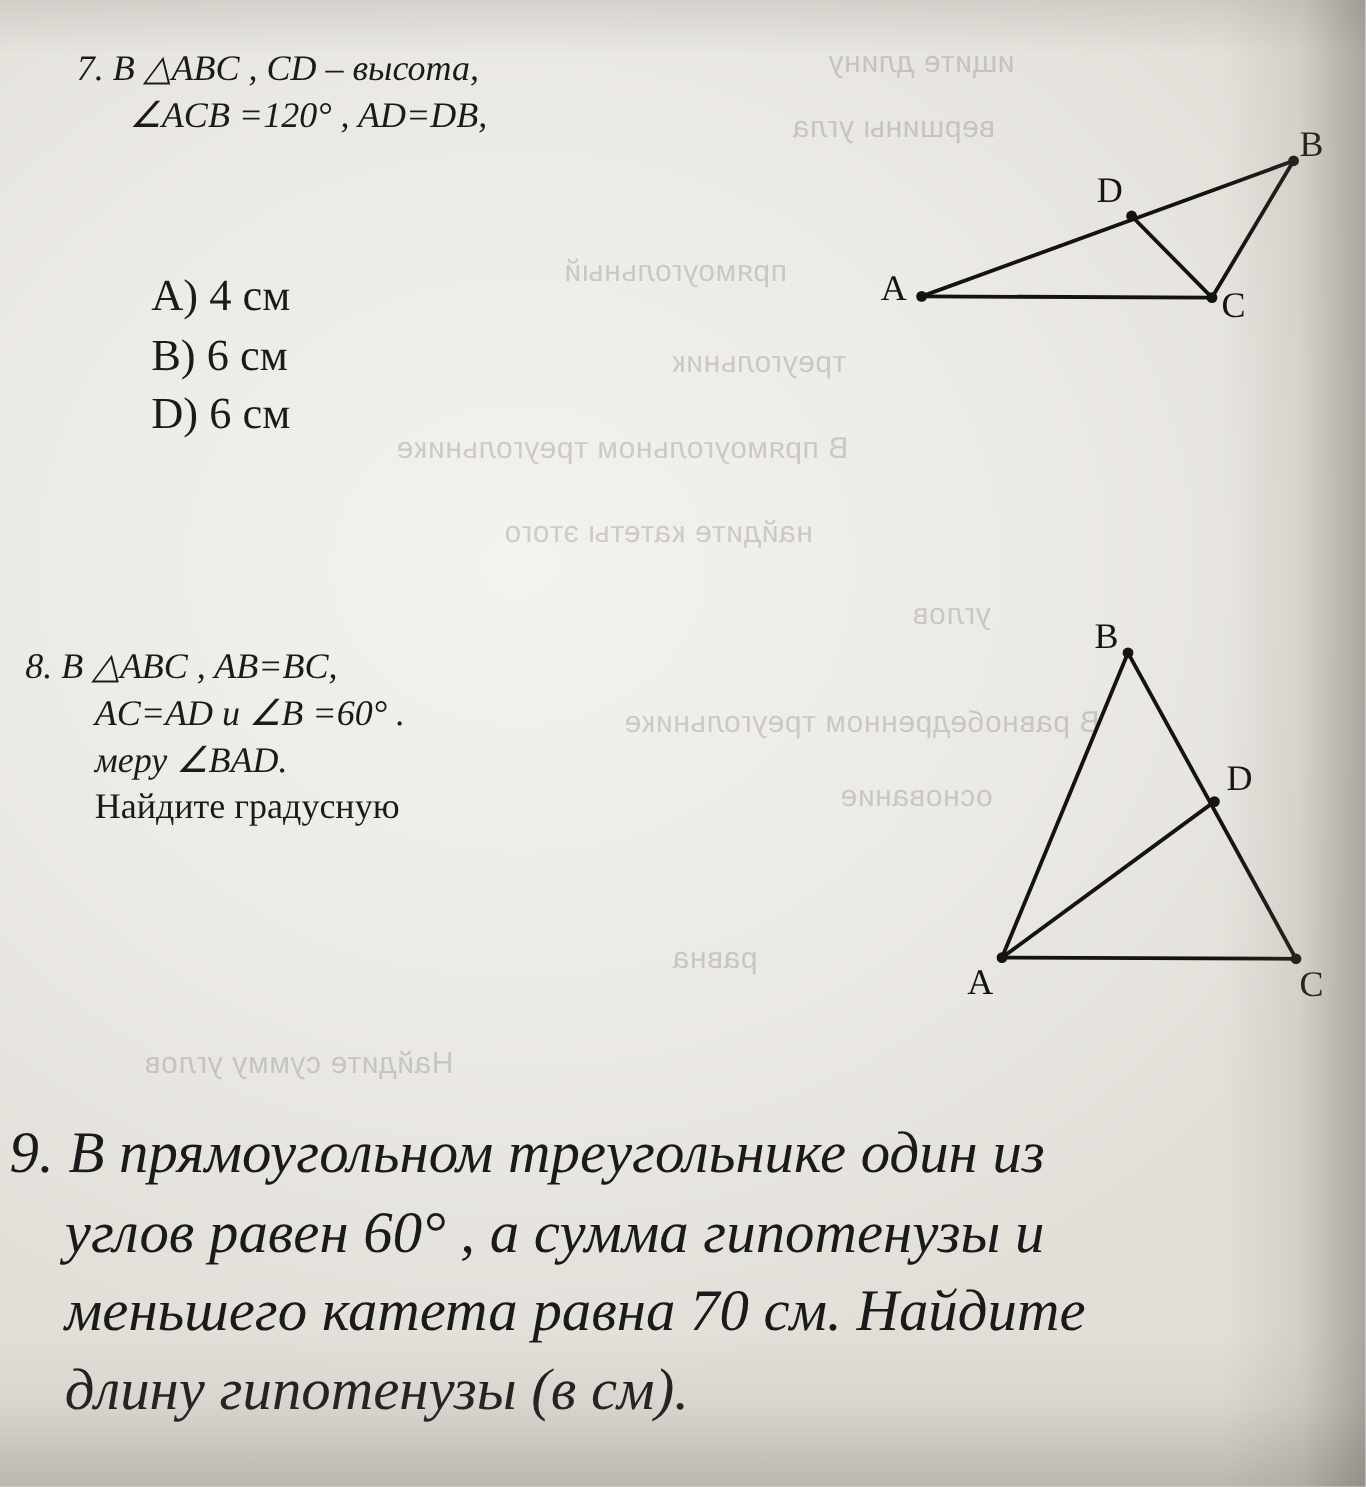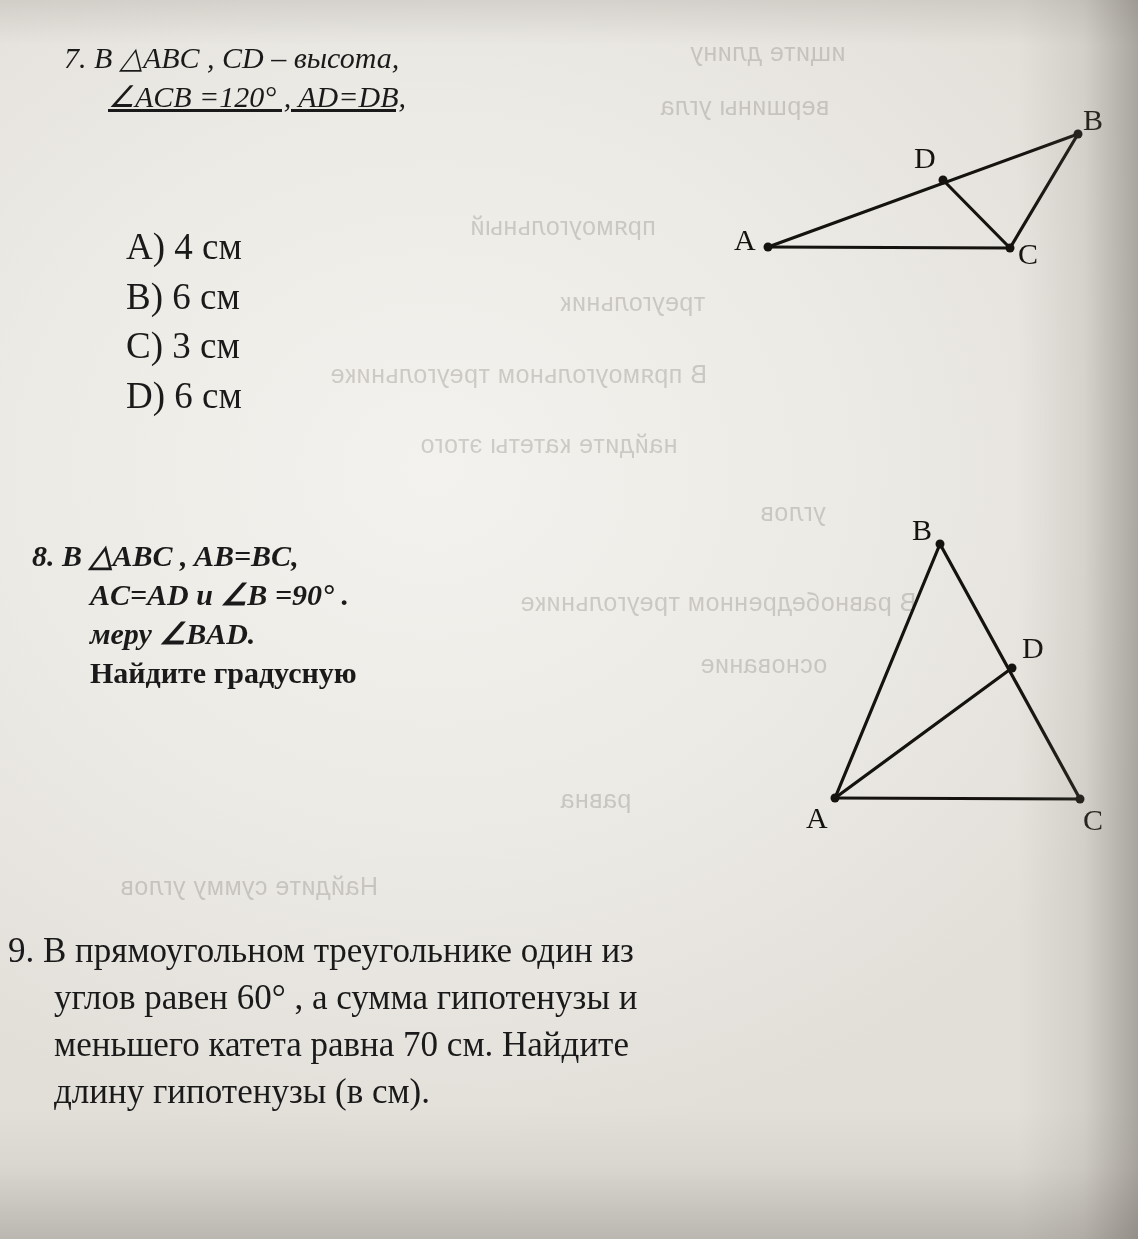--- a/index.html
+++ b/index.html
@@ -58,33 +58,34 @@
   }
 
   .block { position: absolute; }
 
   .qnum-line {
     font-size: 30px;
     line-height: 1.30;
     white-space: nowrap;
   }
   .ital { font-style: italic; }
-  .indent1 { padding-left: 44px; text-decoration: underline; }
+  .indent1 { padding-left: 44px; }
   .indent2 { padding-left: 58px; }
 
   .opt {
     font-size: 37px;
     line-height: 1.34;
     padding-left: 62px;
     white-space: nowrap;
   }
 
   .q9 {
-    font-size: 35px;
+    font-size: 49px;
     line-height: 1.34;
+    font-style: italic;
   }
   .q9 .l { display: block; white-space: nowrap; }
   .q9 .l.i { padding-left: 46px; }
 
   svg { display: block; }
   .lbl {
     font-family: "Liberation Serif", serif;
     font-size: 30px;
     fill: #15130f;
   }
@@ -111,21 +112,20 @@
   </div>
 
   <div class="block" style="left:64px; top:38px; width:700px;">
     <div class="qnum-line ital">7. В △ABC , CD – высота,</div>
     <div class="qnum-line ital indent1">∠ACB =120° , AD=DB,</div>
   </div>
 
   <div class="block" style="left:64px; top:222px; width:620px;">
     <div class="opt">A) 4 см</div>
     <div class="opt">B) 6 см</div>
-    <div class="opt">C) 3 см</div>
     <div class="opt">D) 6 см</div>
   </div>
 
   <div class="block" style="left:718px; top:108px;">
     <svg width="400" height="190" viewBox="0 0 400 190">
       <g stroke="#15130f" stroke-width="3.2" fill="none" stroke-linecap="round">
 
         <path d="M50,139 L292,140"></path>
         <path d="M50,139 L360,26"></path>
         <path d="M292,140 L360,26"></path>
@@ -135,23 +135,23 @@
       <circle cx="292" cy="140" r="4.5" fill="#15130f"></circle>
       <circle cx="360" cy="26" r="4.5" fill="#15130f"></circle>
       <circle cx="225" cy="72" r="4.5" fill="#15130f"></circle>
       <text class="lbl" x="16" y="142">A</text>
       <text class="lbl" x="365" y="22">B</text>
       <text class="lbl" x="300" y="156">C</text>
       <text class="lbl" x="196" y="60">D</text>
     </svg>
   </div>
 
-  <div class="block" style="left:32px; top:536px; width:700px;font-weight:bold;">
+  <div class="block" style="left:21px; top:536px; width:700px;">
     <div class="qnum-line ital">8. В △ABC , AB=BC,</div>
-    <div class="qnum-line ital indent2">AC=AD и ∠B =90° .</div>
+    <div class="qnum-line ital indent2">AC=AD и ∠B =60° .</div>
     <div class="qnum-line indent2 ital">меру ∠BAD.</div>
     <div class="qnum-line indent2">Найдите градусную</div>
   </div>
 
   <div class="block" style="left:790px; top:520px;">
     <svg width="330" height="330" viewBox="0 0 330 330">
       <g stroke="#15130f" stroke-width="3.2" fill="none" stroke-linecap="round">
 
         <path d="M45,278 L150,24"></path>
         <path d="M150,24 L290,279"></path>

